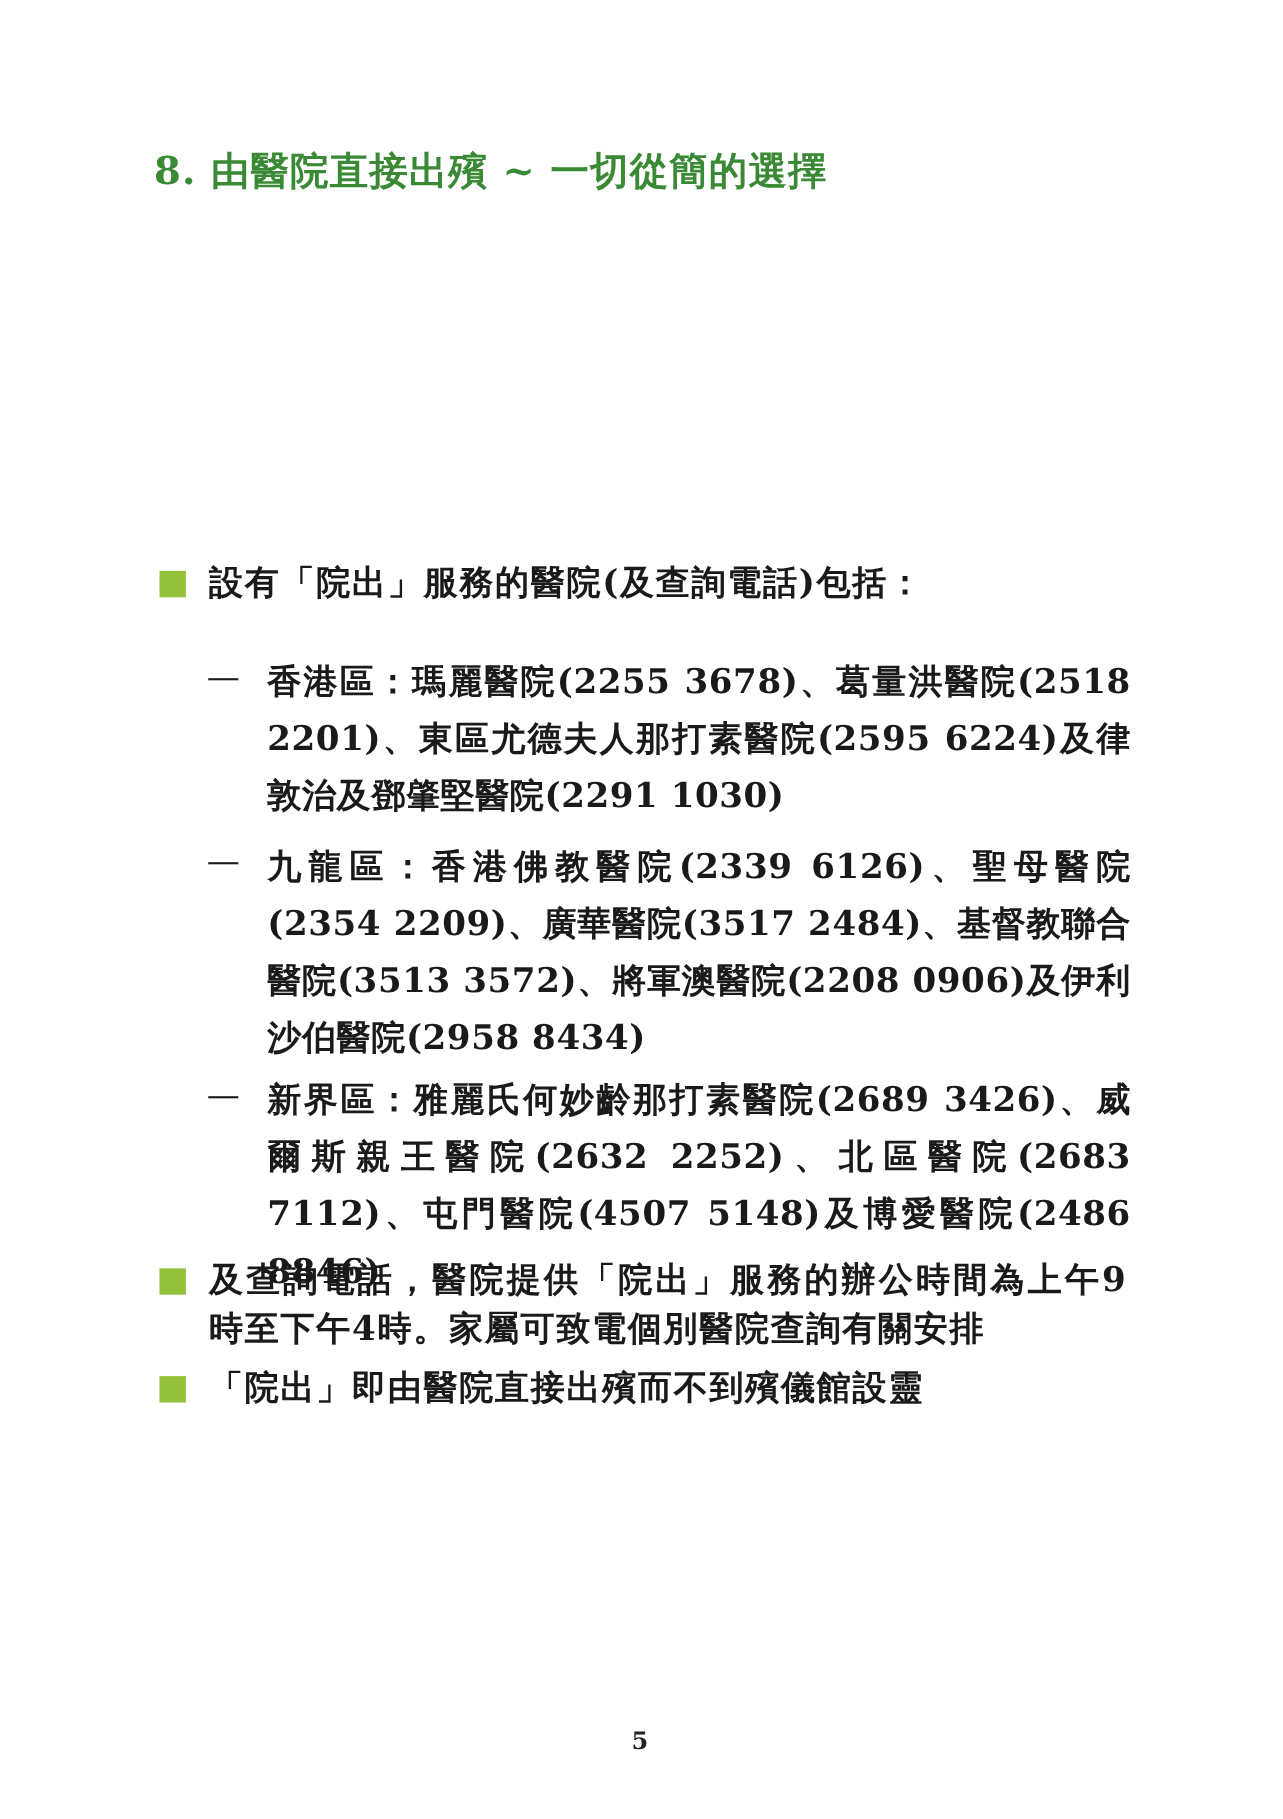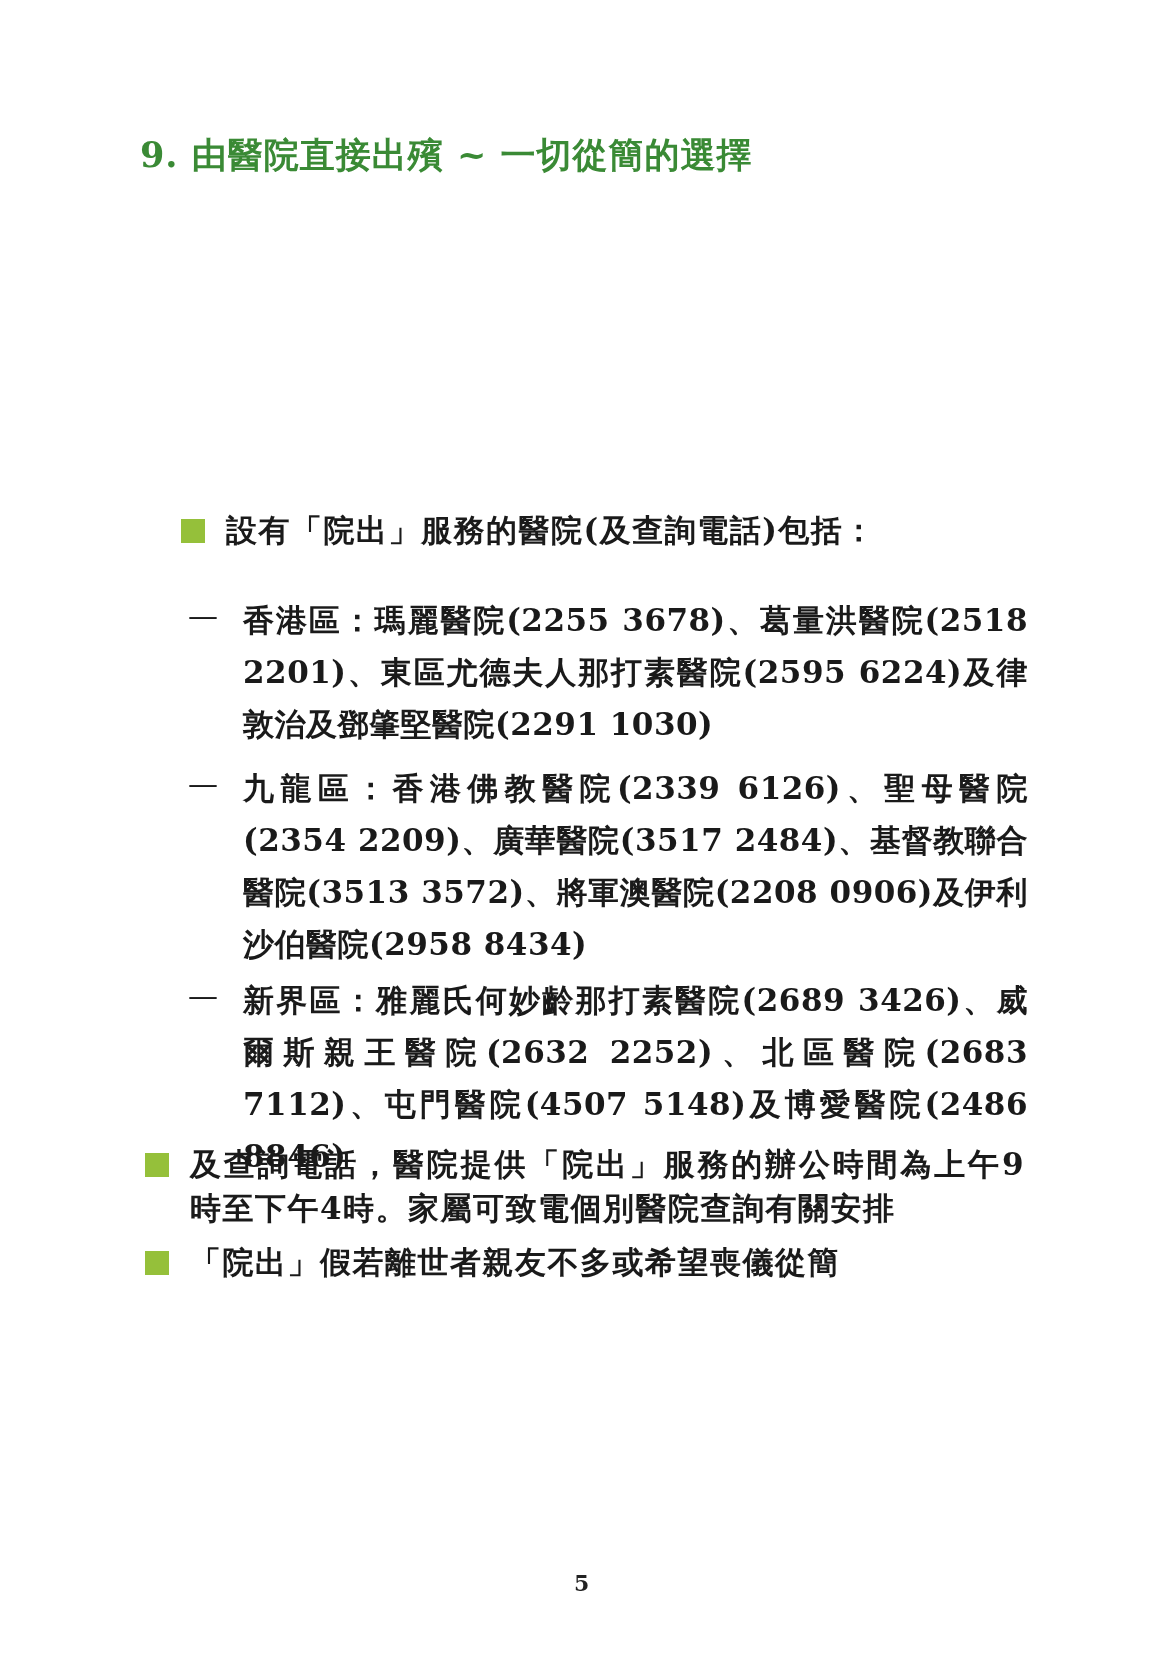--- a/index.html
+++ b/index.html
@@ -83,25 +83,25 @@
       font-size: 22px;
       font-weight: bold;
       color: #222;
     }
   </style>
 </head>
 <body>
 
 <div class="page">
 
-  <div class="title">9. 由醫院直接出殯 ~ 一切從簡的選擇</div>
+  <div class="title">8. 由醫院直接出殯 ~ 一切從簡的選擇</div>
 
 
 
-  <div class="bullet-block" style="top:508px;margin-left:36px;">
+  <div class="bullet-block" style="top:508px;">
     <span class="bullet"></span>
     <div class="bullet-text">設有「院出」服務的醫院(及查詢電話)包括：</div>
   </div>
 
   <div class="sub-block" style="top:594px;">
     <span class="dash">—</span>
     <div class="sub-text"><span class="region">香港區：</span><span>瑪麗醫院(2255 3678)、葛量洪醫院(2518 2201)、東區尤德夫人那打素醫院(2595 6224)及律敦治及鄧肇堅醫院(2291 1030)</span></div>
   </div>
 
   <div class="sub-block" style="top:762px;">
@@ -114,18 +114,18 @@
     <div class="sub-text"><span class="region">新界區：</span><span>雅麗氏何妙齡那打素醫院(2689 3426)、威爾斯親王醫院(2632 2252)、北區醫院(2683 7112)、屯門醫院(4507 5148)及博愛醫院(2486 8846)</span></div>
   </div>
 
   <div class="bullet-block" style="top:1142px;">
     <span class="bullet"></span>
     <div class="bullet-text">及查詢電話，醫院提供「院出」服務的辦公時間為上午9時至下午4時。家屬可致電個別醫院查詢有關安排</div>
   </div>
 
   <div class="bullet-block" style="top:1240px;">
     <span class="bullet"></span>
-    <div class="bullet-text">「院出」假若離世者親友不多或希望喪儀從簡</div>
+    <div class="bullet-text">「院出」即由醫院直接出殯而不到殯儀館設靈</div>
   </div>
 
   <div class="page-number">5</div>
 
 </div>
 
 </body></html>

